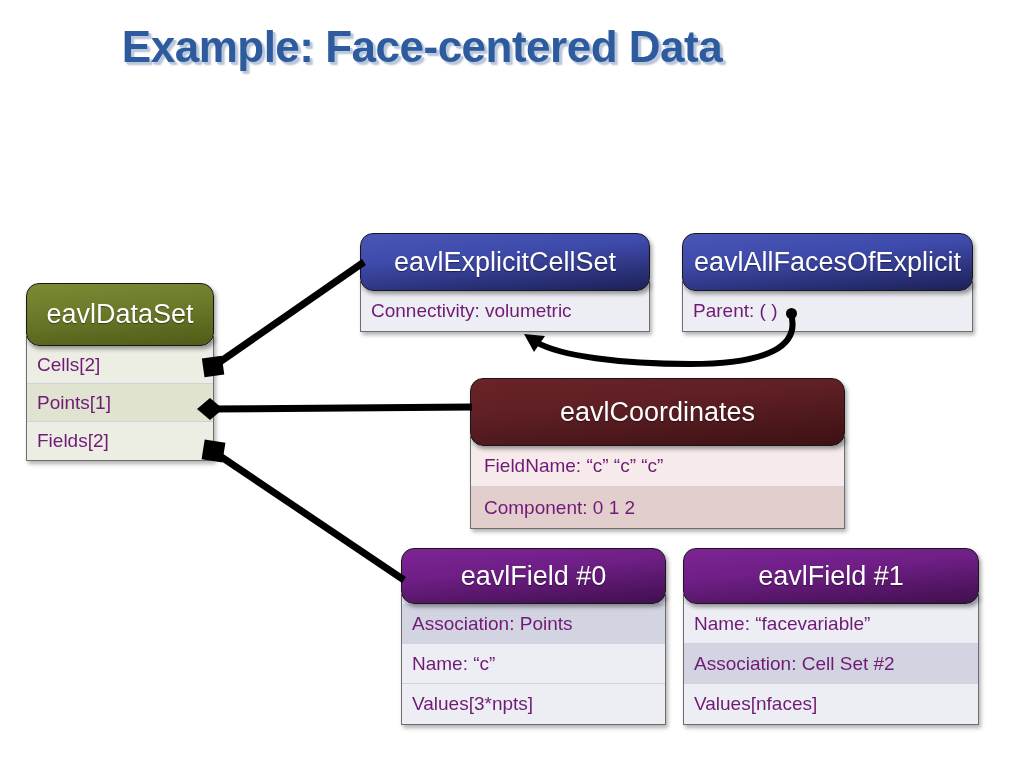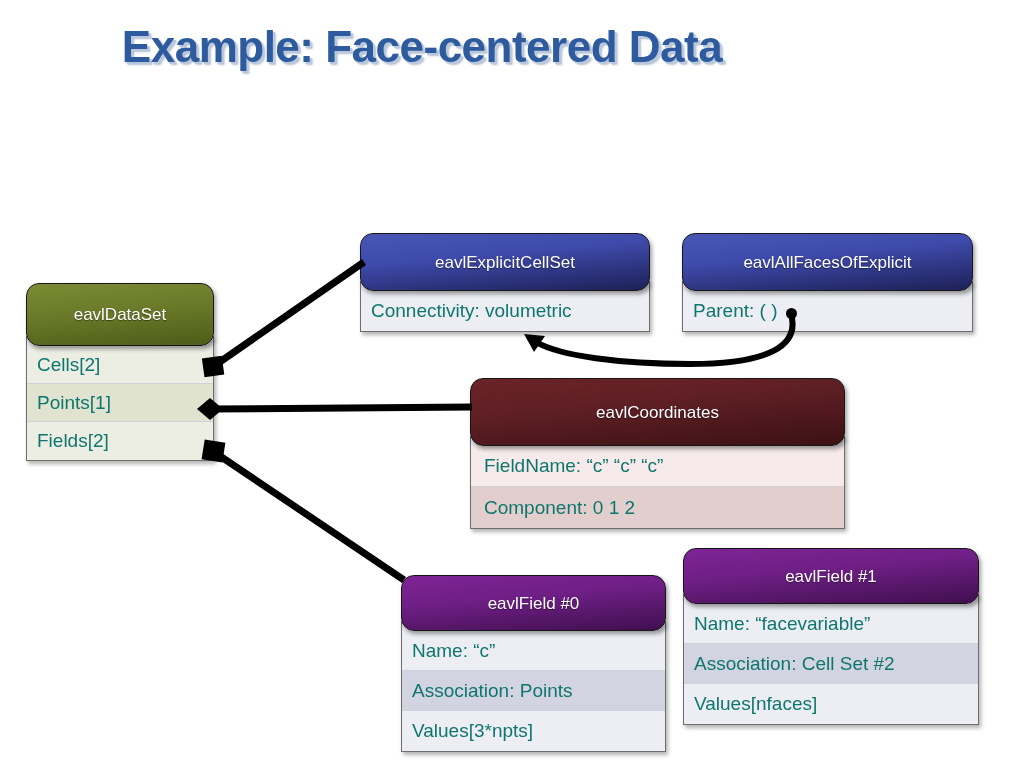--- a/index.html
+++ b/index.html
@@ -35,21 +35,21 @@
   
   .box {
     position: absolute;
   }
   .box-header {
     position: relative;
     border: 1.5px solid #171717;
     border-radius: 13px;
     box-sizing: border-box;
     color: #ffffff;
-    font-size: 17px;
+    font-size: 27px;
     text-align: center;
     line-height: 1.0;
     display: flex;
     align-items: center;
     justify-content: center;
     box-shadow: 2px 3px 4px rgba(0,0,0,0.38);
     z-index: 3;
     text-shadow: 0 1px 1px rgba(0,0,0,0.45);
   }
   .box-body {
@@ -59,21 +59,21 @@
     box-sizing: border-box;
     background: #e8eaf1;
     margin-top: -10px;
     padding-top: 10px;
     box-shadow: 2px 3px 4px rgba(0,0,0,0.30);
     z-index: 2;
   }
   .row {
     box-sizing: border-box;
     font-size: 19px;
-    color: #0f766e;
+    color: #701a75;
     display: flex;
     align-items: center;
     padding-left: 10px;
     border-bottom: 1px solid #cfd2dc;
     background: #eceef4;
     white-space: nowrap;
   }
   .row:last-child { border-bottom: none; }
   .row.alt { background: #d4d5e2; }
 
@@ -102,21 +102,21 @@
 
   #box-allfaces       { left: 682px; top: 233px; width: 291px; }
   #box-allfaces .box-header { height: 58px; }
   #box-allfaces .row  { height: 40px; }
 
   #box-coords         { left: 470px; top: 378px; width: 375px; }
   #box-coords   .box-header { height: 68px; }
   #box-coords   .row  { height: 41px; padding-left: 13px; }
 
   #box-field0         { left: 401px; top: 548px; width: 265px; }
-  #box-field0   .box-header { height: 56px; margin-top: 27px; }
+  #box-field0   .box-header { height: 56px; }
   #box-field0   .row  { height: 40px; }
 
   #box-field1         { left: 683px; top: 548px; width: 296px; }
   #box-field1   .box-header { height: 56px; }
   #box-field1   .row  { height: 40px; }
 
   
   #wires {
     position: absolute;
     left: 0; top: 0;
@@ -181,22 +181,22 @@
       <div class="row">FieldName: “c” “c” “c”</div>
       <div class="row alt">Component: 0    1     2</div>
     </div>
   </div>
 
   <div class="box" id="box-field0">
     <div class="box-header hdr-purple">
       <span>eavlField #0</span>
     </div>
     <div class="box-body body-plain">
+      <div class="row alt">Association: Points</div>
       <div class="row">Name: “c”</div>
-      <div class="row alt">Association: Points</div>
       <div class="row">Values[3*npts]</div>
     </div>
   </div>
 
   <div class="box" id="box-field1">
     <div class="box-header hdr-purple">
       <span>eavlField #1</span>
     </div>
     <div class="box-body body-plain">
       <div class="row">Name: “facevariable”</div>

